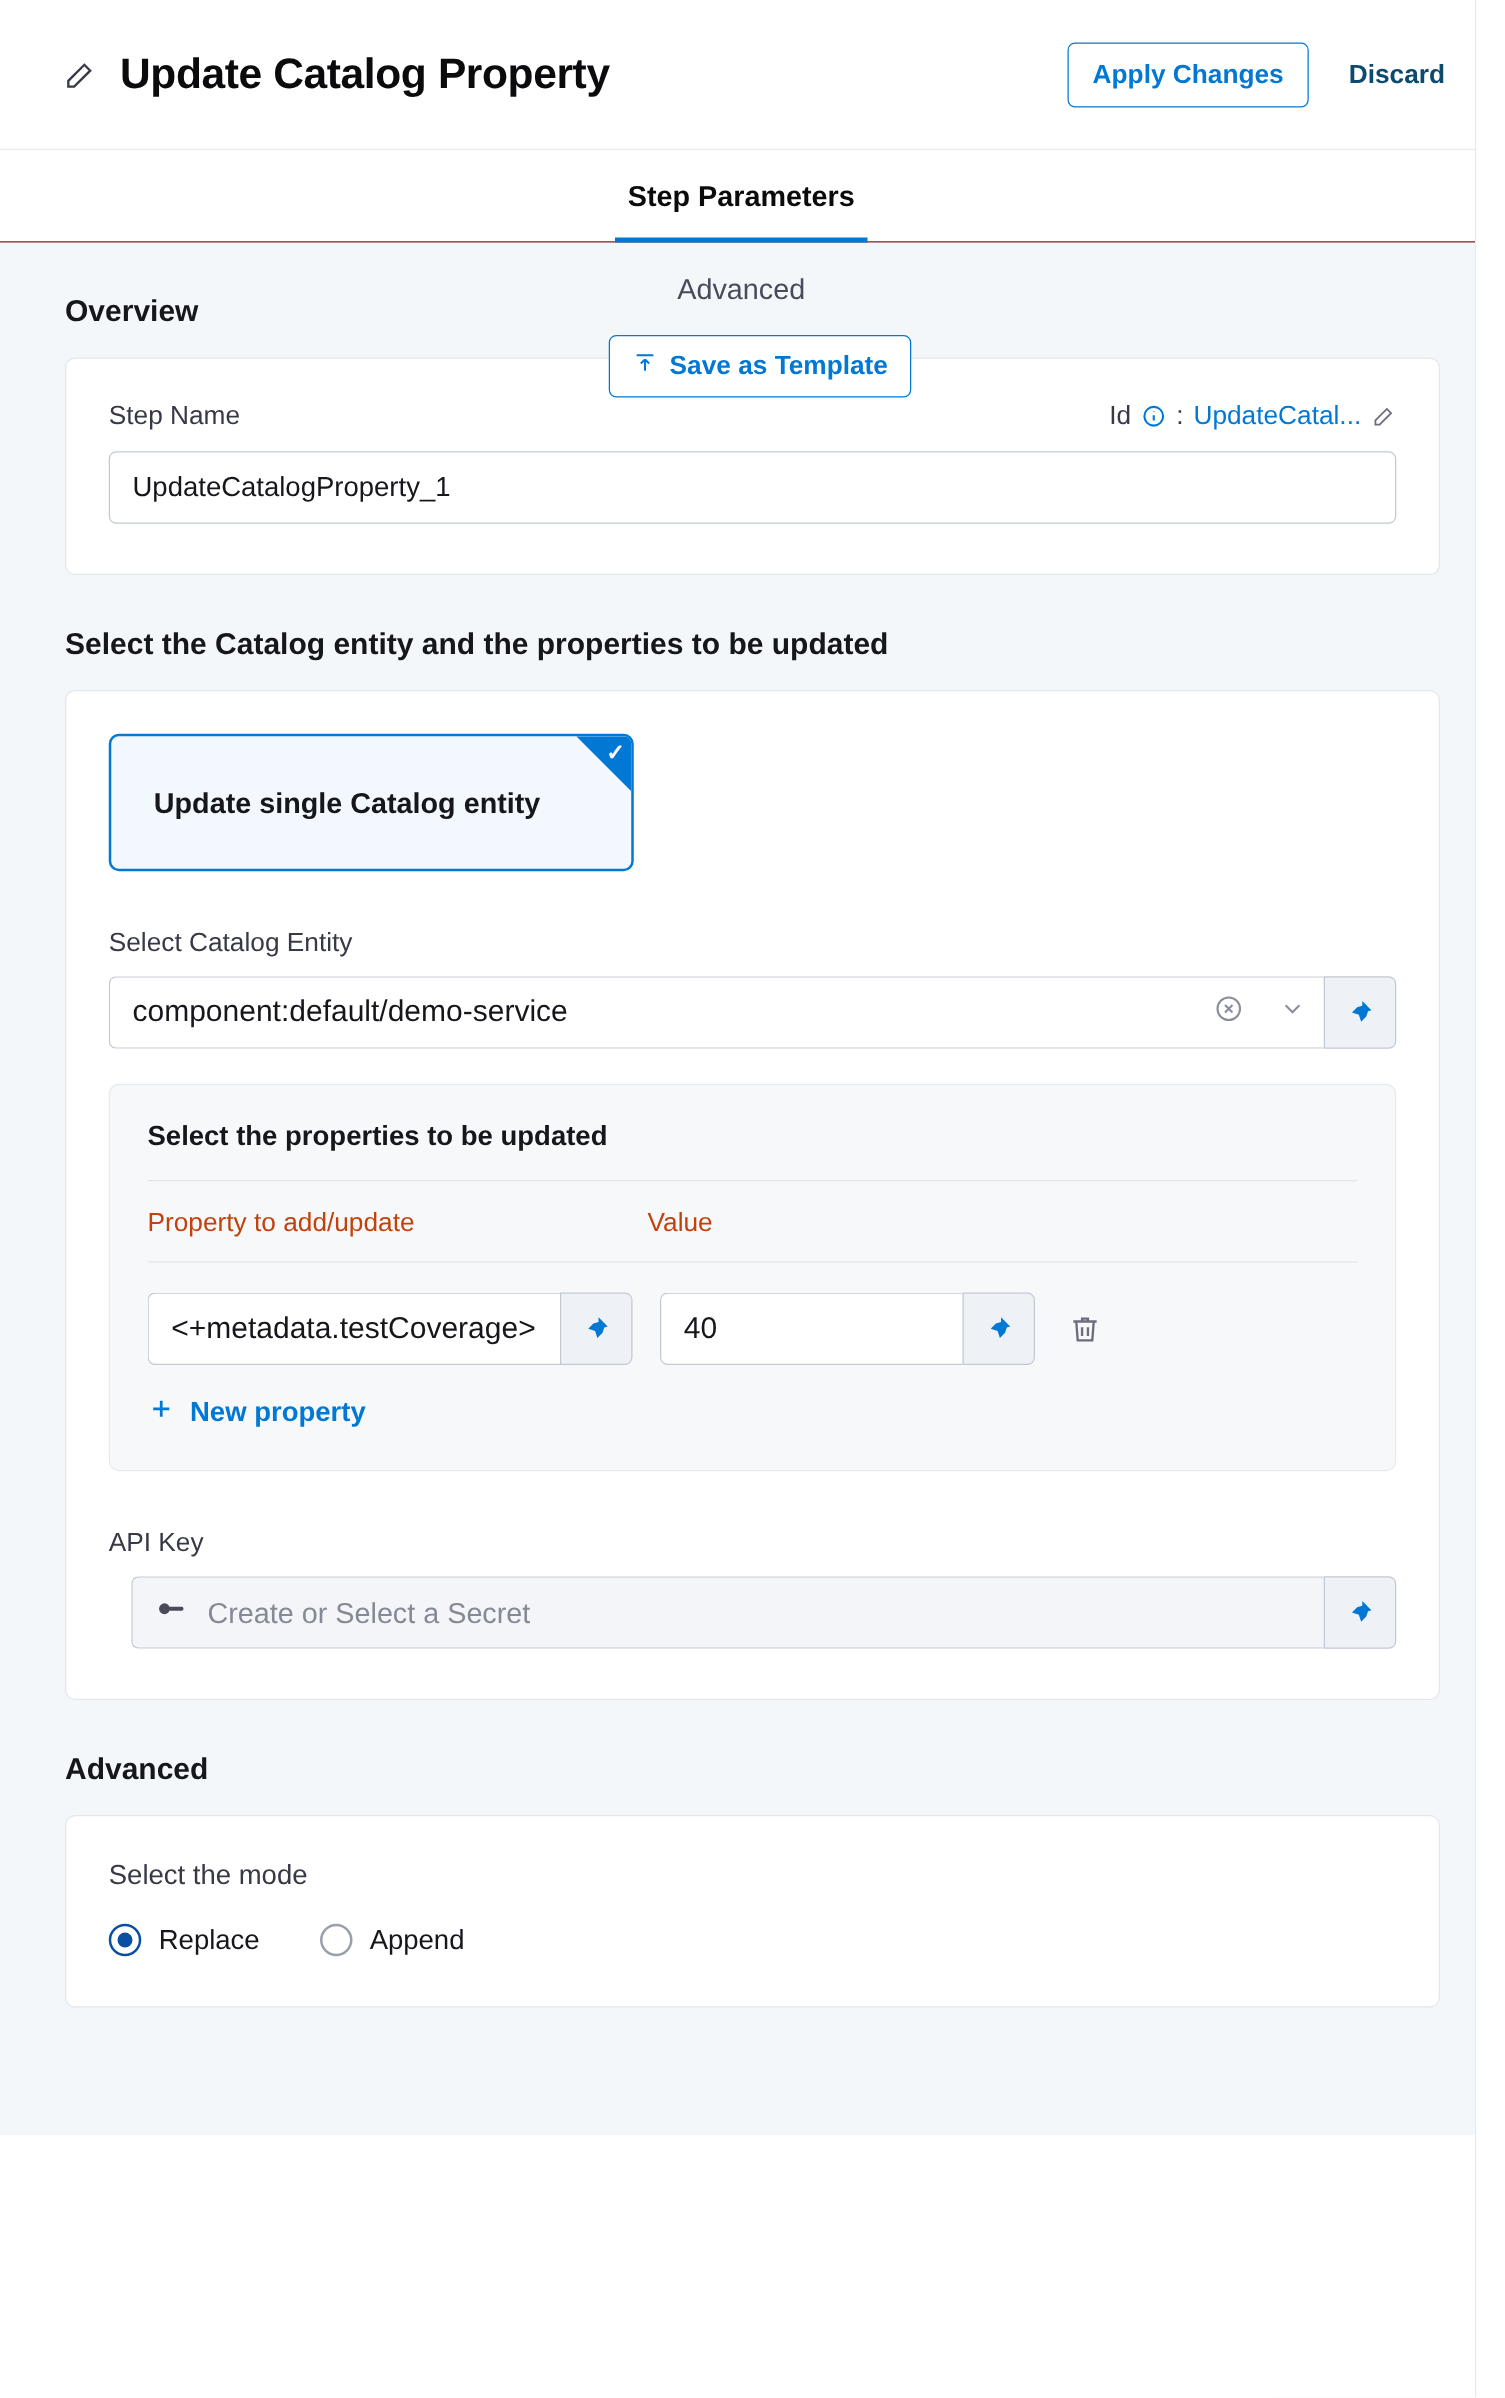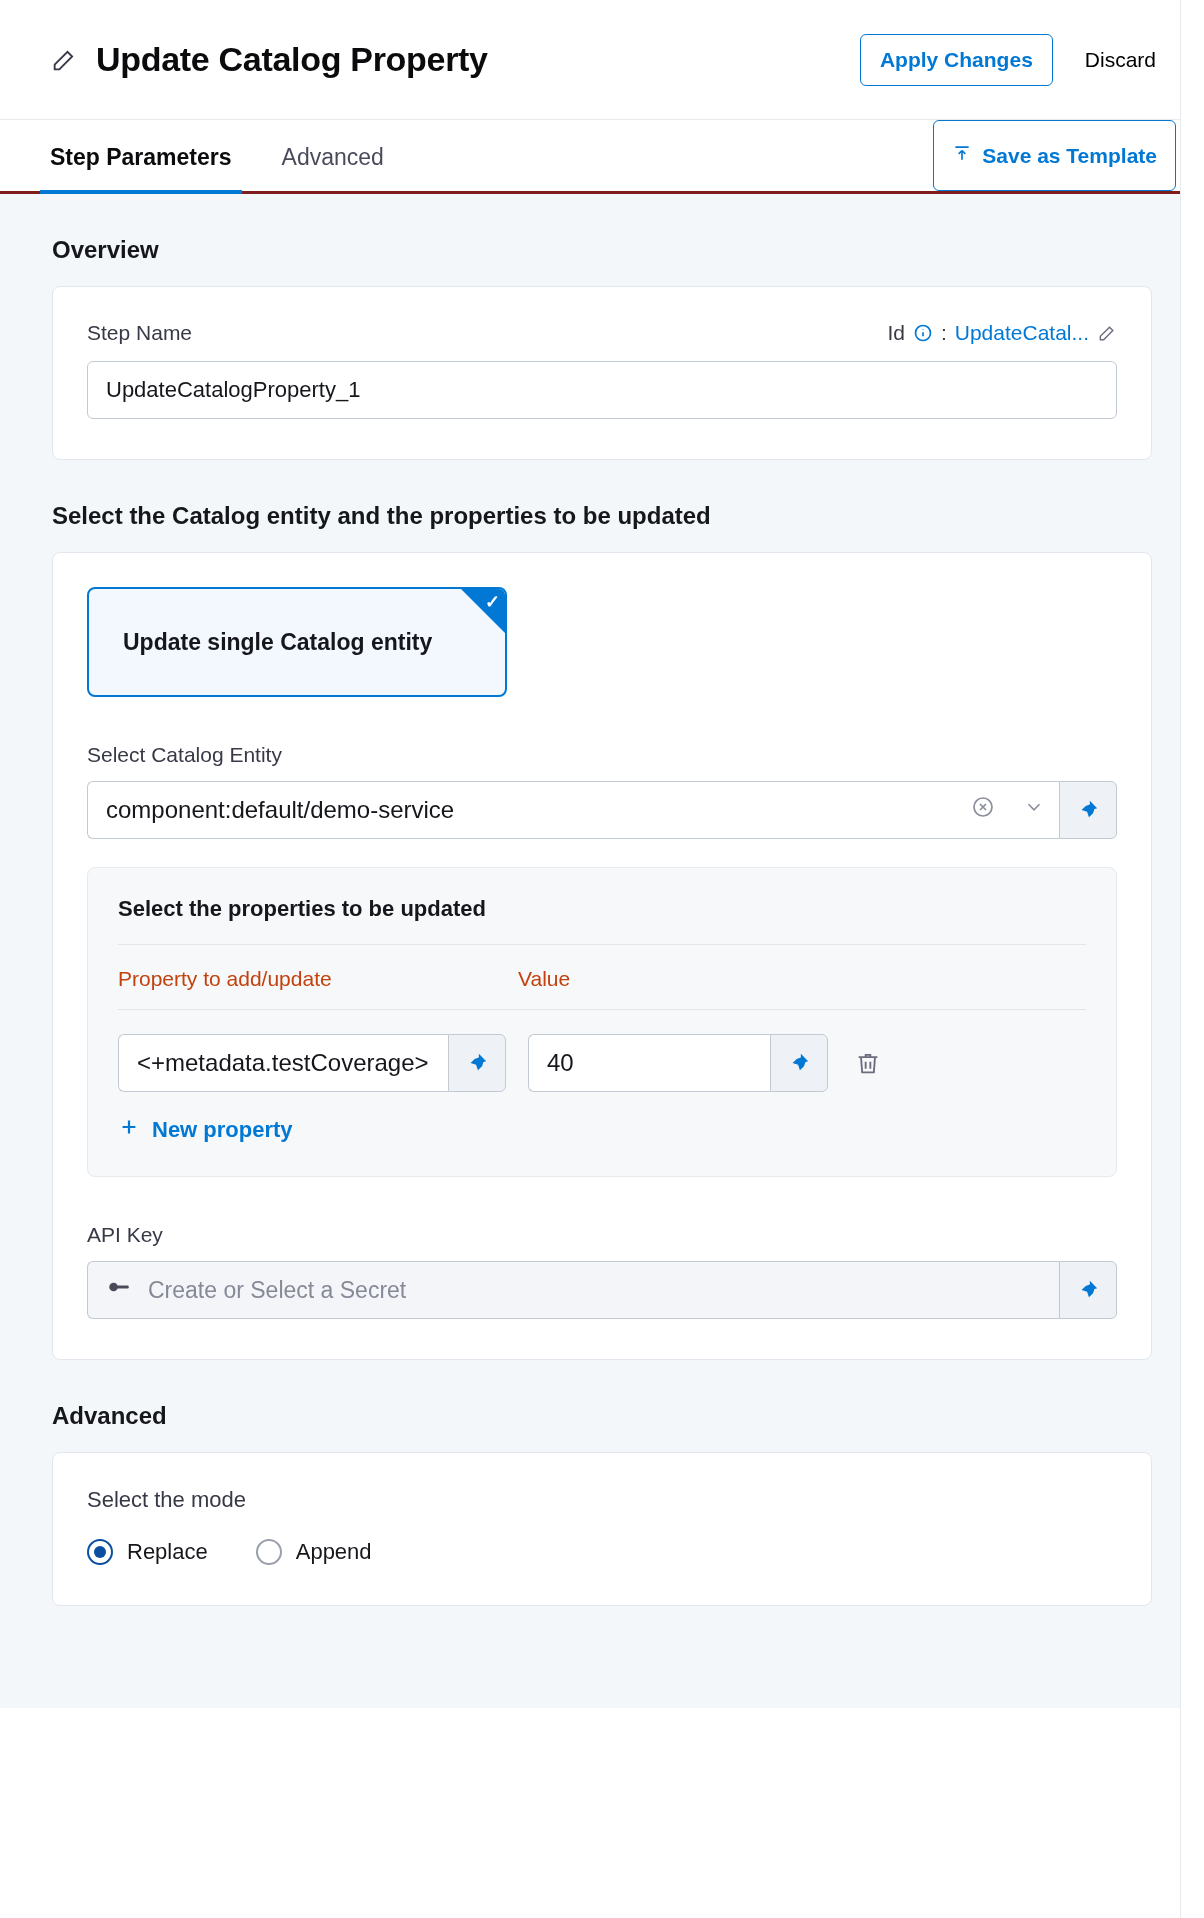--- a/index.html
+++ b/index.html
@@ -48,37 +48,39 @@
     color: #0278d5;
     font-size: 21px;
     font-weight: bold;
     padding: 13px 19px;
     cursor: pointer;
     white-space: nowrap;
   }
   .discard-btn {
     background: none;
     border: none;
-    color: #000000;
-    font-size: 21px;
-    font-weight: normal;
+    color: #0c4a6e;
+    font-size: 21px;
+    font-weight: bold;
     margin-left: 26px;
     margin-right: 14px;
     cursor: pointer;
     white-space: nowrap;
   }
 
   
   .tabbar {
     background: #ffffff;
     height: 74px;
     display: flex;
+    align-items: center;
     padding: 0 28px 0 40px;
-    border-bottom: 3px solid #7f1d1d;
+    border-bottom: 1px solid #7f1d1d;
     position: relative;
+    flex-direction: column;
   }
   .tab {
     font-size: 23px;
     color: #4a4b5a;
     padding: 0 10px;
     height: 74px;
     line-height: 74px;
     margin-right: 30px;
     cursor: pointer;
     white-space: nowrap;
@@ -294,20 +296,21 @@
     border: 1px solid #c3c9d3;
     border-right: none;
     border-radius: 6px 0 0 6px;
     background: #f3f5f8;
     display: flex;
     align-items: center;
     gap: 16px;
     padding: 14px 18px;
     font-size: 23px;
     color: #868a97;
+    margin-left: 18px;
   }
 
   
   .radio-line {
     display: flex;
     align-items: center;
     gap: 14px;
     margin-top: 26px;
   }
   .radio-group { display: flex; align-items: center; gap: 48px; }

